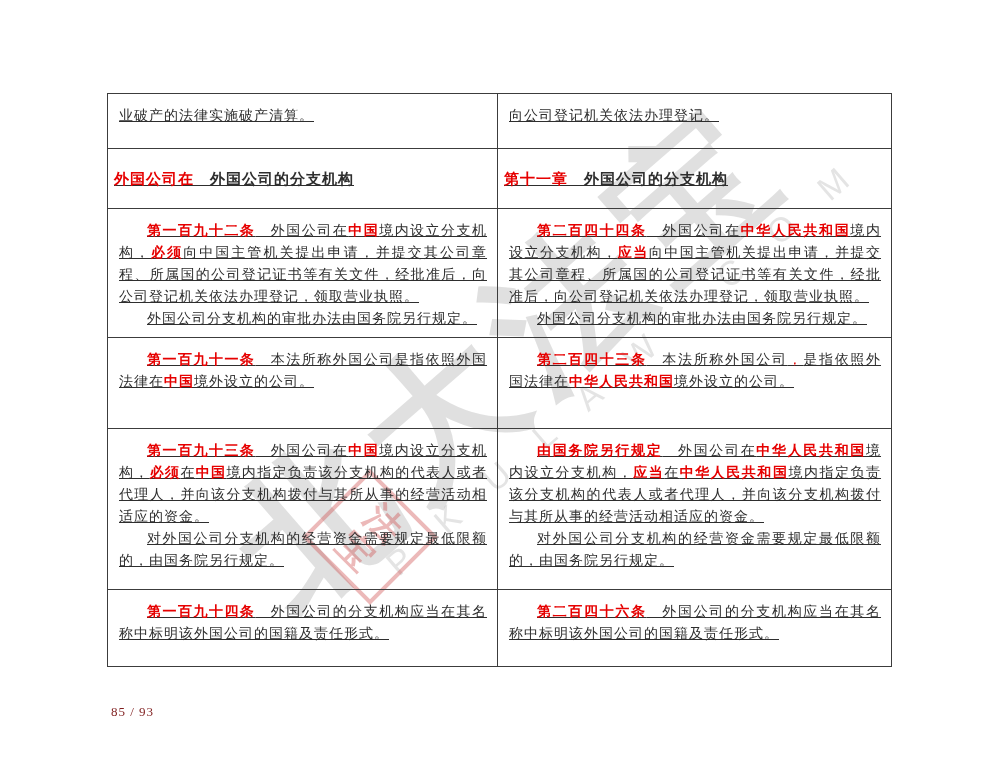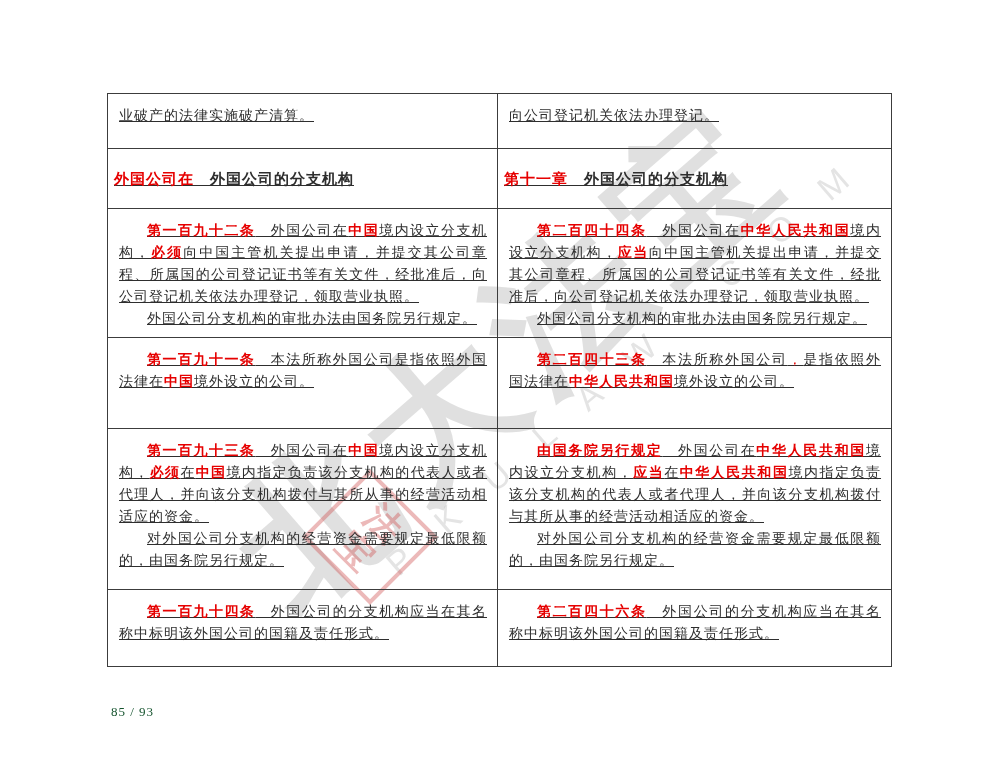--- a/index.html
+++ b/index.html
@@ -63,21 +63,21 @@
   }
   .para{text-align:justify;}
   .para.indent{text-indent:2em;}
   span.red-bold{color:var(--red);font-weight:bold;}
   span.red{color:var(--red);}
   span.bold{font-weight:bold;}
 
   
   .page-num{
     position:absolute;left:111px;top:704px;z-index:1;
-    font-size:13px;color:#14532d;letter-spacing:1px;
+    font-size:13px;color:#7f1d1d;letter-spacing:1px;
   }
 </style>
 </head>
 <body>
 
 <div class="page">
 
   <div class="wm-layer">
     <div class="wm-brand">北大法宝</div>
     <div class="wm-latin">P K U L A W . C O M</div>

